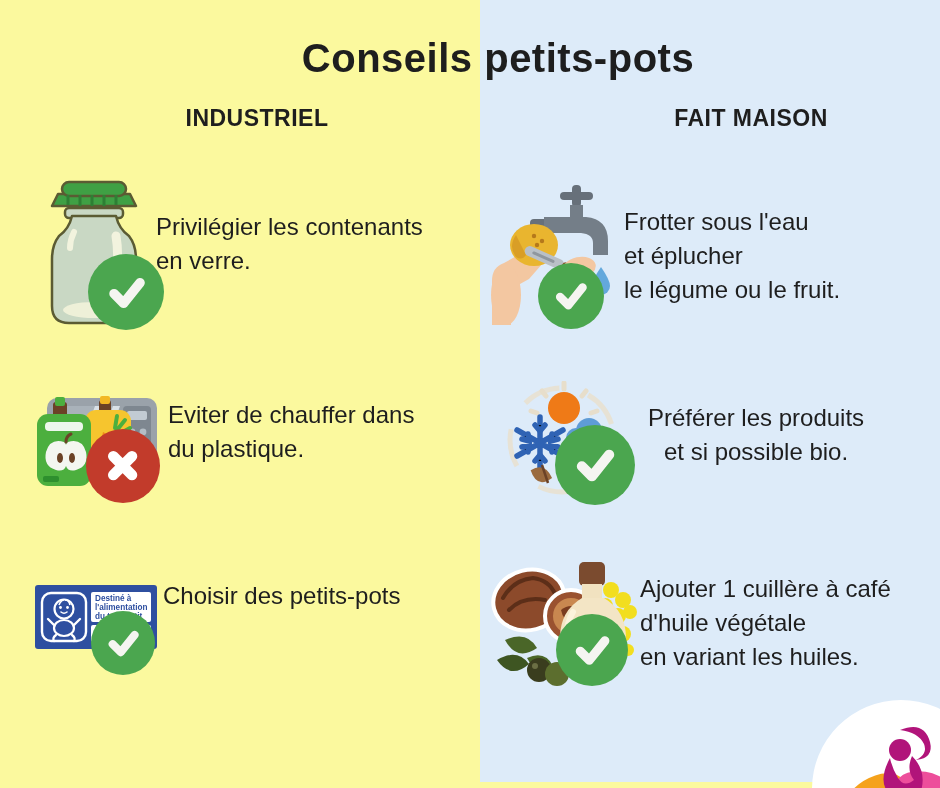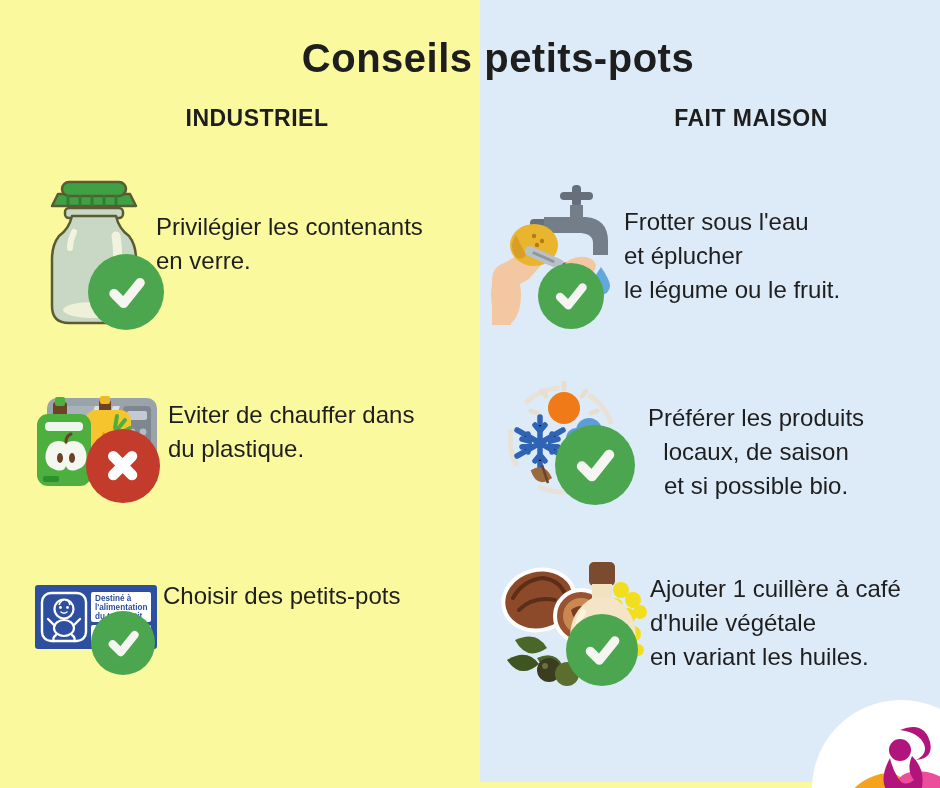--- a/index.html
+++ b/index.html
@@ -33,21 +33,21 @@
   #rowL2 .badge{left:53px;top:39px;width:74px;height:74px;}
   #rowL3{left:35px;top:585px;width:440px;height:130px;}
   #rowL3 .tip-text{left:128px;top:-6px;}
   #rowL3 .badge{left:56px;top:26px;width:64px;height:64px;}
   #rowR1{left:484px;top:183px;width:432px;height:160px;}
   #rowR1 .tip-text{left:140px;top:22px;}
   #rowR1 .badge{left:54px;top:80px;width:66px;height:66px;}
   #rowR2{left:502px;top:381px;width:438px;height:140px;}
   #rowR2 .tip-text{left:146px;top:20px;text-align:center;}
   #rowR2 .badge{left:53px;top:44px;width:80px;height:80px;}
-  #rowR3{left:497px;top:554px;width:443px;height:150px;}
+  #rowR3{left:487px;top:554px;width:443px;height:150px;}
   #rowR3 .tip-text{left:153px;top:18px;}
   #rowR3 .badge{left:69px;top:60px;width:72px;height:72px;}
   
   .logo{
     position:absolute;left:812px;top:700px;width:178px;height:178px;border-radius:50%;
     background:#FFFFFF;z-index:8;text-align:center;
   }
   .logo svg{position:absolute;left:0;top:0;}
 </style>
 </head>
@@ -226,21 +226,20 @@
       <path d="M62,90 l10,9" stroke="#2E7F34" stroke-width="2.5"></path>
     </svg>
   </div>
   <div class="badge check">
     <svg viewBox="0 0 40 40">
         <path d="M11 21 L18 28 L30 13" stroke="#F5F5F1" stroke-width="7" fill="none" stroke-linecap="round" stroke-linejoin="round"></path>
       </svg>
   </div>
   <div class="tip-text">
     <div>Préférer les produits</div>
-    <div>locaux, de saison</div>
     <div>et si possible bio.</div>
   </div>
 </div>
 
 <div class="tip-row" id="rowR3">
   <div class="icon-wrap">
     <svg width="152" height="138" viewBox="0 0 152 138">
       <g>
         <ellipse cx="42" cy="46" rx="36" ry="30" fill="#8C4A2B" stroke="#FFFFFF" stroke-width="4" transform="rotate(-14 42 46)"></ellipse>
         <path d="M16,44 q10,-18 30,-20 q16,2 22,16 M22,56 q14,-14 36,-10" stroke="#5C2E18" stroke-width="4" fill="none" stroke-linecap="round"></path>

